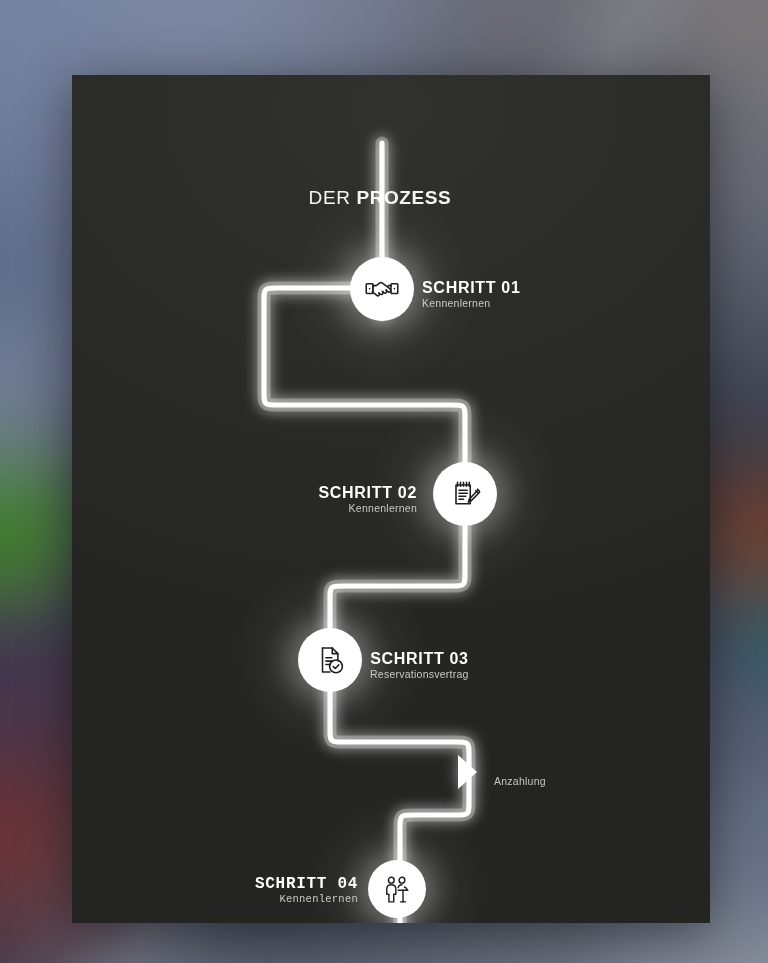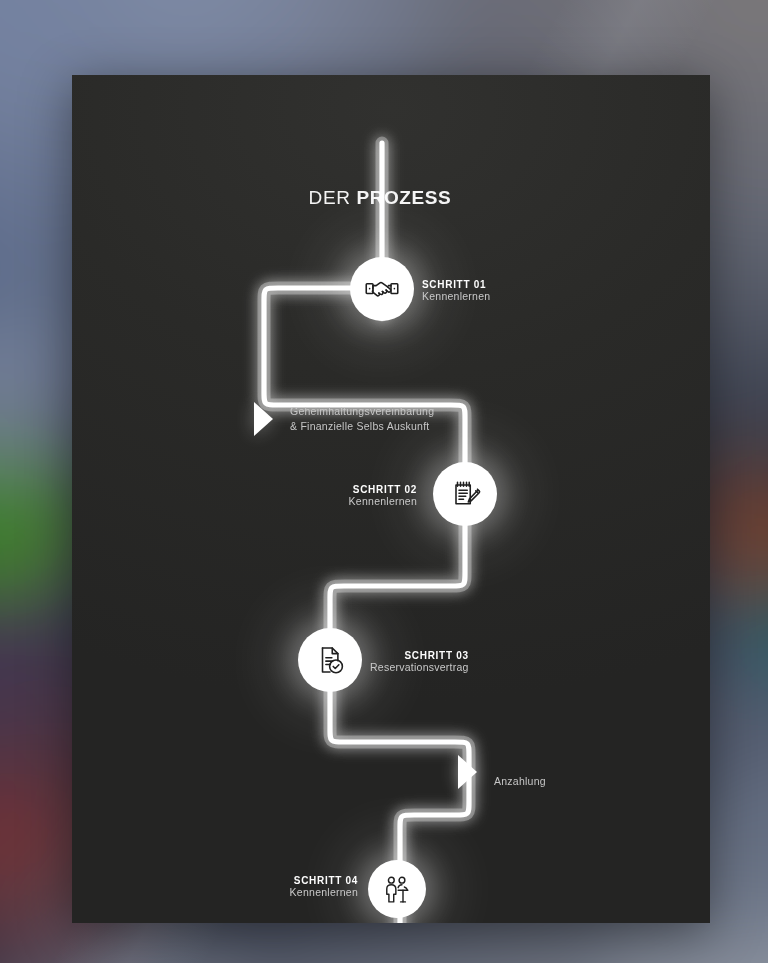--- a/index.html
+++ b/index.html
@@ -112,21 +112,21 @@
       0 0 58px 24px rgba(255,255,255,0.13);
   }
   .node svg { display: block; }
 
   .node-label {
     position: absolute;
     color: #e9e9e9;
     white-space: nowrap;
   }
   .node-label .step {
-    font-size: 10px;
+    font-size: 16px;
     font-weight: 700;
     letter-spacing: 0.7px;
     color: #fdfdfd;
     display: block;
   }
   .node-label .desc {
     font-size: 10.5px;
     font-weight: 400;
     letter-spacing: 0.25px;
     color: #c9c9c9;
@@ -270,25 +270,20 @@
           <path d="M19.9 29.4c.9.8 1 2.1.2 3-.8.9-2.1 1-3 .2l-5-4.2c-.9-.8-1.1-2-.4-2.9"></path>
           <path d="M12 19.5l-.3 3.9"></path>
         </svg>
       </span>
     </div>
     <div class="node-label right" style="left:350px; top:204px;">
       <span class="step">SCHRITT 01</span>
       <span class="desc">Kennenlernen</span>
     </div>
 
-    <div class="marker" style="left:182px; top:327px;">
-      <span class="tri"></span>
-      <span class="mtext">Geheimhaltungsvereinbarung
-&amp; Finanzielle Selbs Auskunft</span>
-    </div>
 
     <div class="node" style="left:361px; top:387px; width:64px; height:64px;">
       <span>
         <svg width="36" height="36" viewBox="0 0 48 48" fill="none" stroke="#1f1f1f" stroke-width="2.1" stroke-linecap="round" stroke-linejoin="round">
           <path d="M12 12h19v25H12z"></path>
           <path d="M14 8.5v5M18 8.5v5M22 8.5v5M26 8.5v5M29.6 8.5v5"></path>
           <path d="M16 19h11M16 23h11M16 27h9M16 31h6"></path>
           <path d="M40.6 17.6l2.3 2.3c.7.7.7 1.8 0 2.5L32.4 32.9l-4 1.7 1.6-4.1 10.1-10.4c.7-.7 1.8-1.2 2.5-.5z"></path>
           <path d="M38.4 19.8l2.6 2.6"></path>
         </svg>
@@ -328,19 +323,19 @@
           <path d="M15 17c-4.3 0-6.6 2.4-6.6 6.3V31h3.1v11h7v-11h3.1v-7.7c0-3.9-2.3-6.3-6.6-6.3z"></path>
           <circle cx="30.5" cy="10.5" r="4.2"></circle>
           <path d="M30.5 17c-3 0-5 1.7-5.6 4.3"></path>
           <path d="M25 25h14"></path>
           <path d="M32 25v17"></path>
           <path d="M28.5 42h7"></path>
           <path d="M34 20.3c2.4.8 4 2.6 4.3 4.7"></path>
         </svg>
       </span>
     </div>
-    <div class="node-label left" style="left:106px; top:800px; width:180px;">
+    <div class="node-label left" style="left:106px; top:800px; width:180px;font-family:Liberation Mono, monospace;">
       <span class="step">SCHRITT 04</span>
       <span class="desc">Kennenlernen</span>
     </div>
 
   </div>
 </div>
 
 </body></html>

